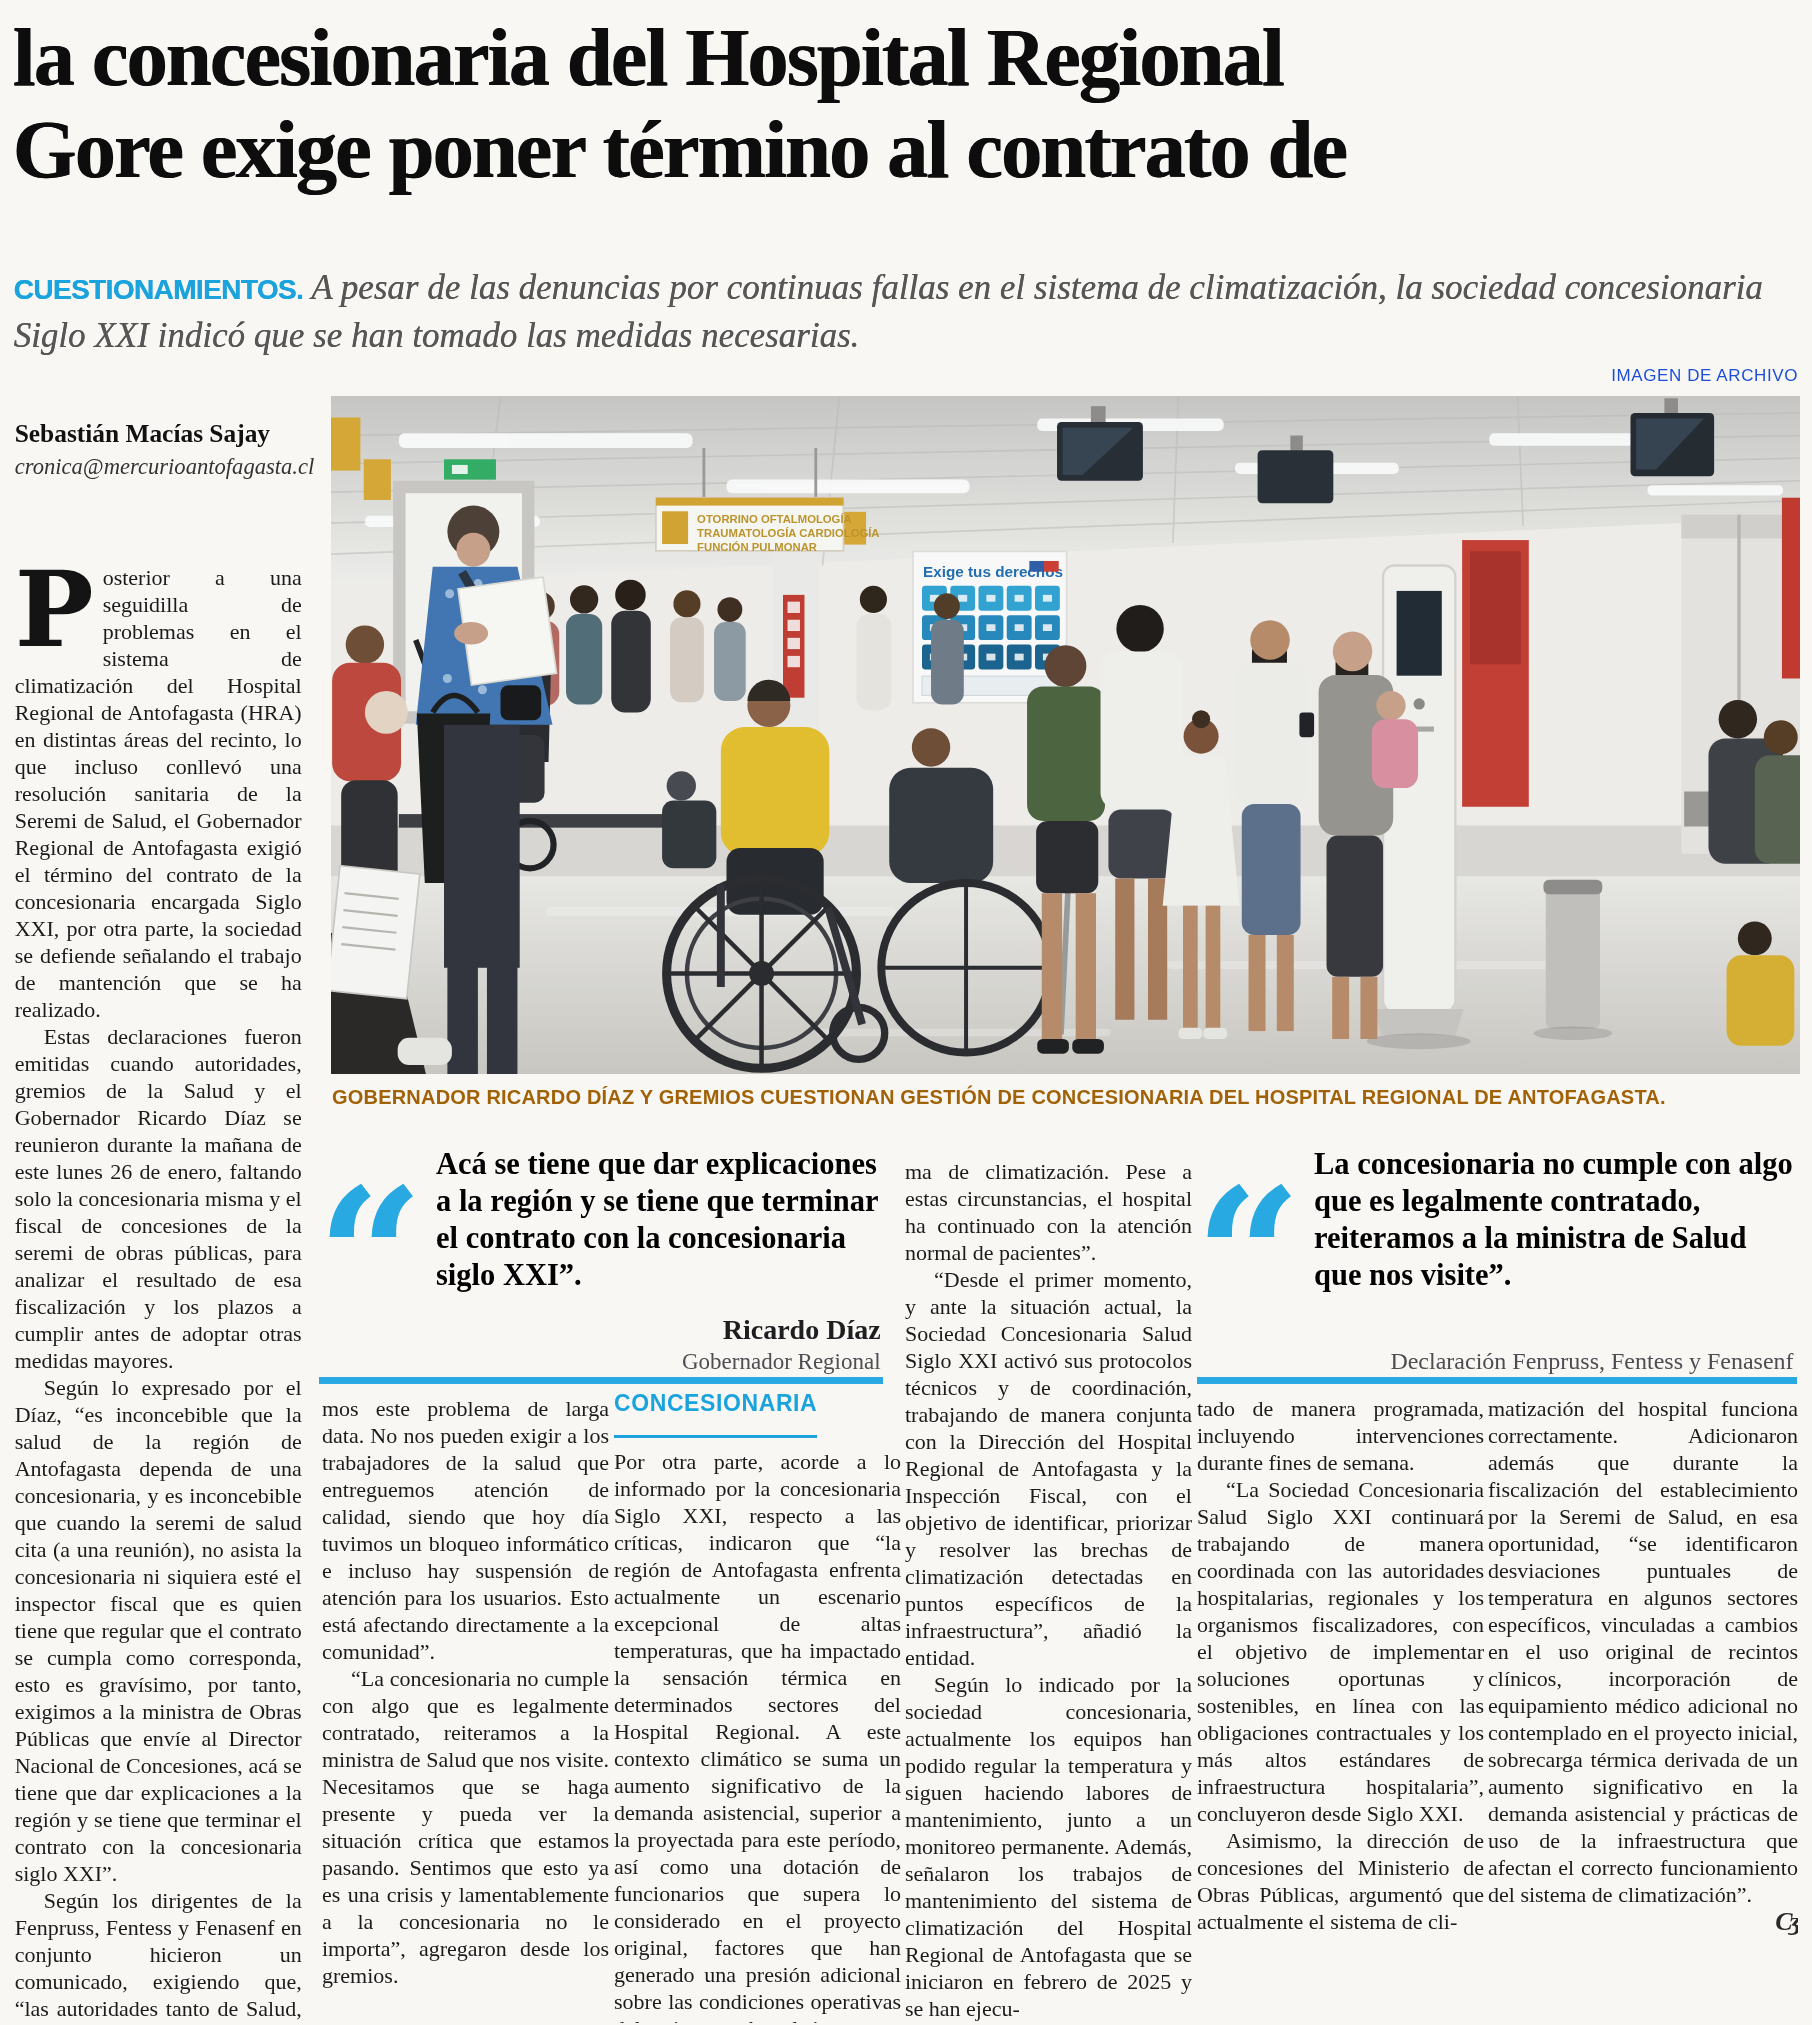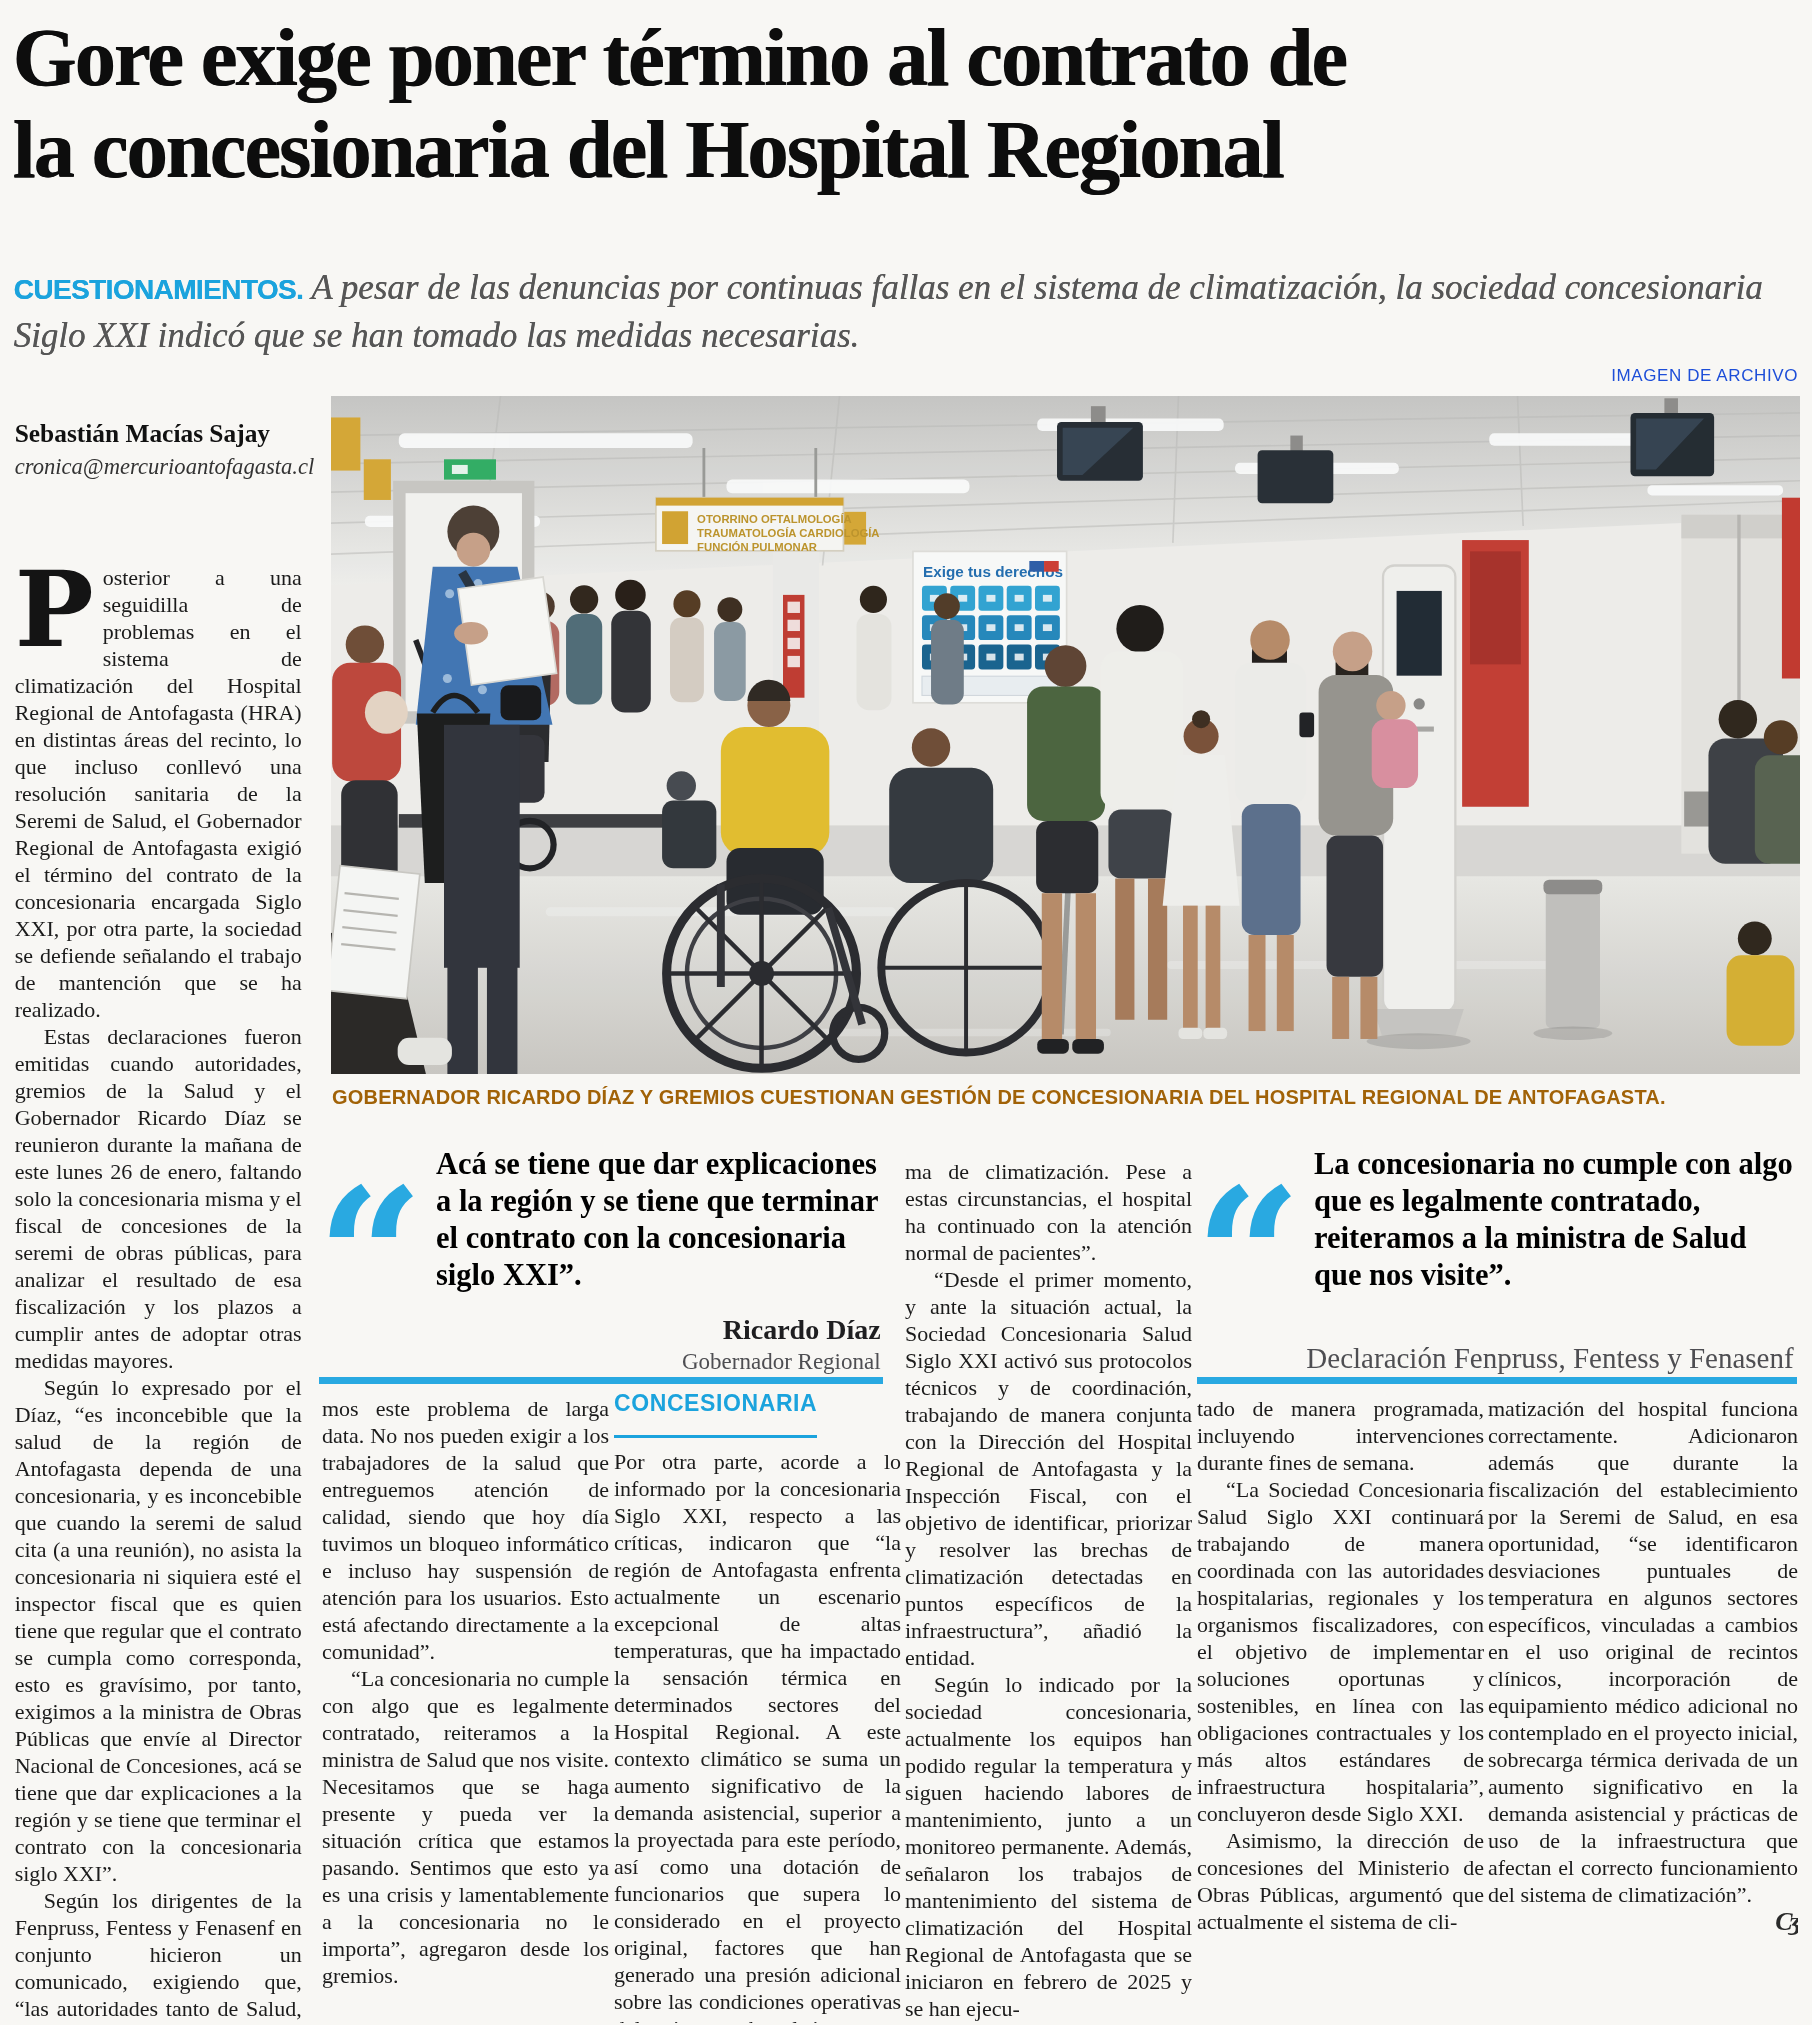--- a/index.html
+++ b/index.html
@@ -60,34 +60,34 @@
   .pullquote{position:absolute;height:229px;}
   .pq1{left:319px;top:1146px;width:565px;}
   .pq2{left:1197px;top:1146px;width:600px;}
   .qmark{position:absolute;left:-2.3px;top:26px;font-family:"DejaVu Serif",serif;
     font-weight:bold;font-size:186px;line-height:170px;color:#29a9e1;}
   .qtext{margin-left:117px;font-weight:bold;font-size:30.5px;line-height:37px;
     color:#000000;text-align:left;}
   .qattr{position:absolute;right:3.4px;bottom:0;text-align:right;}
   .qauthor{font-weight:bold;font-size:28px;color:#1e1e20;}
   .qrole{font-size:23px;color:#4e4e52;margin-top:3.4px;}
-  .qattr-single{font-size:29px;color:#4e4e52;}
+  .qattr-single{font-size:24px;color:#4e4e52;}
 
   .cyanbar{position:absolute;top:1377px;height:7.3px;background:#29a9e1;}
   .bar1{left:319px;width:564px;}
   .bar2{left:1197px;width:600px;}
 </style>
 </head>
 <body>
 
 <div class="page">
 
   <div class="headline">
+    <div>la concesionaria del Hospital Regional</div>
     <div>Gore exige poner término al contrato de</div>
-    <div>la concesionaria del Hospital Regional</div>
   </div>
 
   <div class="standfirst">
     <span class="kicker">CUESTIONAMIENTOS.</span><span>A pesar de las denuncias por continuas fallas en el sistema de climatización, la sociedad concesionaria Siglo XXI indicó que se han tomado las medidas necesarias.</span>
   </div>
 
   <div class="byline">
     <div class="author">Sebastián Macías Sajay</div>
     <div class="email">cronica@mercurioantofagasta.cl</div>
   </div>

